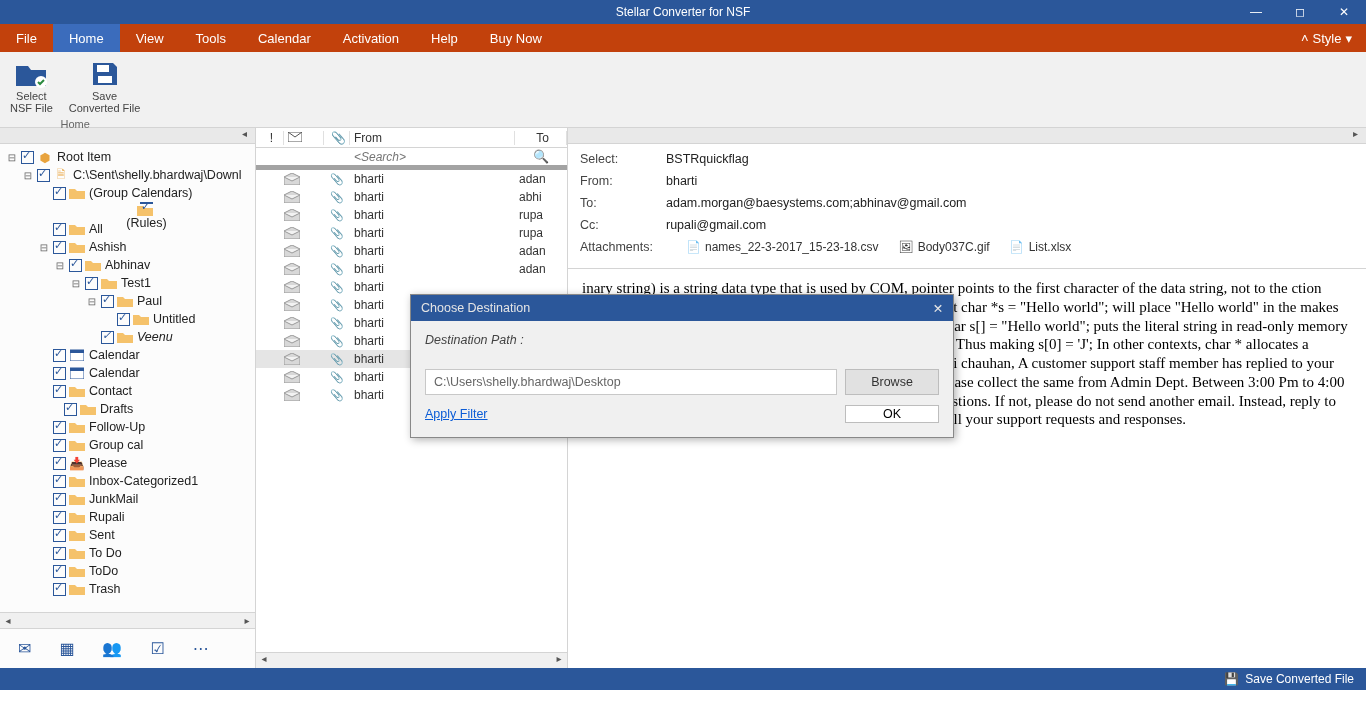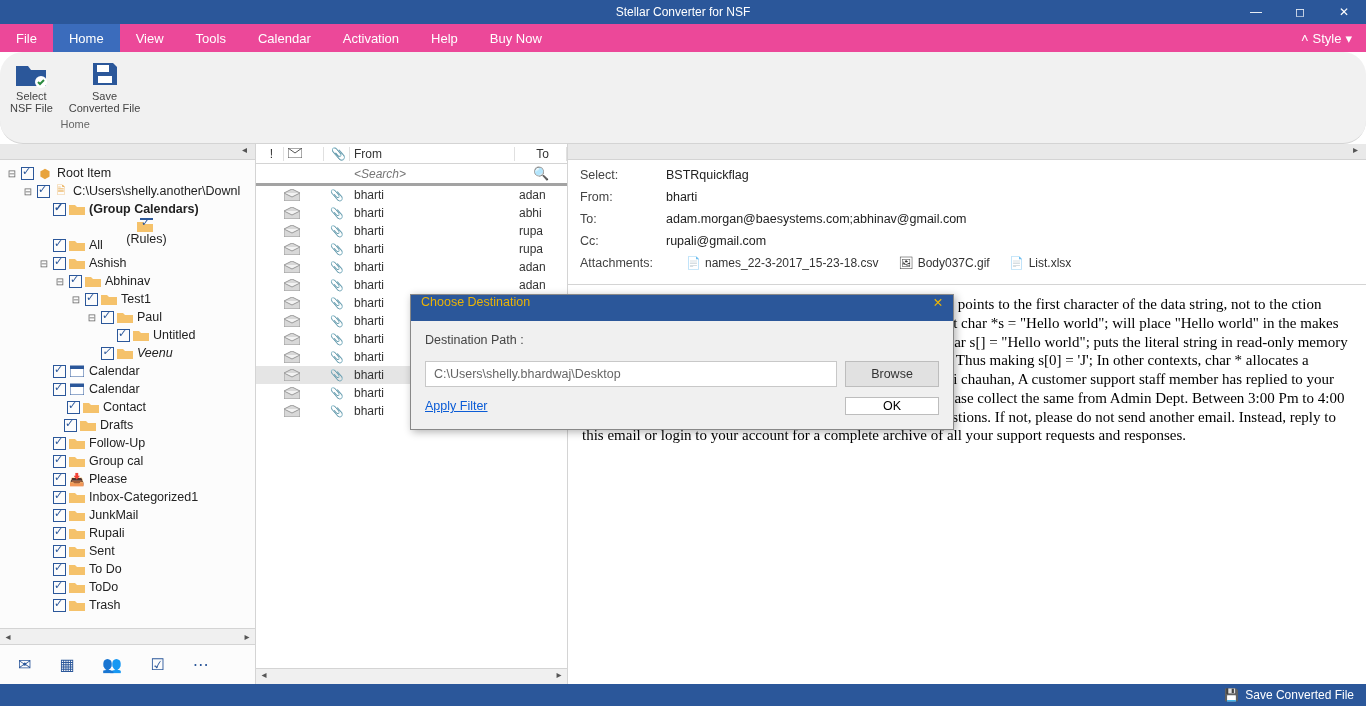--- a/index.html
+++ b/index.html
@@ -5,28 +5,28 @@
 * { box-sizing: border-box; margin: 0; padding: 0; font-family: "Segoe UI", Tahoma, sans-serif; }
 html, body { width: 1366px; height: 726px; overflow: hidden; background: #fff; }
 
 
 .titlebar { height: 24px; background: #2b579a; color: #fff; display: flex; align-items: center; position: relative; }
 .titlebar .title { position: absolute; left: 50%; transform: translateX(-50%); font-size: 12px; }
 .titlebar .win-controls { margin-left: auto; display: flex; }
 .titlebar .win-controls span { width: 44px; text-align: center; font-size: 12px; line-height: 24px; cursor: default; }
 
 
-.menubar { height: 28px; background: #ec4899; display: flex; align-items: stretch; color: #fff; font-size: 13px; }
+.menubar { height: 28px; background: #c2410c; display: flex; align-items: stretch; color: #fff; font-size: 13px; }
 .menubar .item { padding: 0 16px; display: flex; align-items: center; cursor: default; }
 .menubar .item.active { background: #3b6cbc; }
 .menubar .spacer { flex: 1; }
 .menubar .style { padding: 0 14px; display: flex; align-items: center; gap: 4px; }
 
 
-.ribbon { height: 92px; background: #f1f1f1; border-bottom: 1px solid #d4d4d4; display: flex; align-items: flex-start; padding-top: 6px; border-radius: 23px; }
+.ribbon { height: 76px; background: #f1f1f1; border-bottom: 1px solid #d4d4d4; display: flex; align-items: flex-start; padding-top: 6px; }
 .ribbon-group { display: flex; flex-direction: column; align-items: center; padding: 0 6px; }
 .ribbon-buttons { display: flex; gap: 8px; }
 .ribbon-btn { display: flex; flex-direction: column; align-items: center; font-size: 11px; color: #444; text-align: center; cursor: default; padding: 0 4px; }
 .ribbon-btn .icon { width: 36px; height: 32px; display: flex; align-items: center; justify-content: center; }
 .ribbon-group-label { font-size: 11px; color: #666; margin-top: 4px; }
 
 
 .main { display: flex; height: 540px; }
 .tree-panel { width: 256px; background: #fcfcfc; border-right: 1px solid #d4d4d4; display: flex; flex-direction: column; }
 .tree-panel .collapse-bar { height: 16px; background: #e9e9e9; border-bottom: 1px solid #d4d4d4; text-align: right; padding-right: 8px; font-size: 10px; color: #555; }
@@ -46,21 +46,21 @@
 
 
 .msg-panel { width: 312px; border-right: 1px solid #d4d4d4; display: flex; flex-direction: column; background: #fff; }
 .msg-header { display: flex; height: 20px; border-bottom: 1px solid #d4d4d4; font-size: 12px; color: #333; align-items: center; }
 .msg-header .col { border-right: 1px solid #e0e0e0; padding-left: 4px; }
 .msg-header .c-flag { width: 28px; text-align: center; }
 .msg-header .c-env { width: 40px; }
 .msg-header .c-att { width: 26px; text-align: center; }
 .msg-header .c-from { flex: 1; }
 .msg-header .c-to { width: 52px; text-align: center; }
-.msg-search { height: 22px; display: flex; align-items: center; border-bottom: 3px solid #a3a3a3; }
+.msg-search { height: 22px; display: flex; align-items: center; border-bottom: 5px solid #a3a3a3; }
 .msg-search .pad1 { width: 28px; }
 .msg-search .pad2 { width: 40px; }
 .msg-search .pad3 { width: 26px; }
 .msg-search input { flex: 1; border: none; font-size: 12px; color: #888; font-style: italic; outline: none; padding-left: 4px; }
 .msg-search .mag { width: 52px; text-align: center; color: #2b579a; font-size: 13px; }
 .msg-row { display: flex; height: 18px; align-items: center; font-size: 12px; color: #333; }
 .msg-row.sel { background: #e5e5e5; }
 .msg-row .c-flag { width: 28px; }
 .msg-row .c-env { width: 40px; text-align: center; color: #888; }
 .msg-row .c-att { width: 26px; text-align: center; color: #666; font-size: 11px; }
@@ -79,24 +79,24 @@
 .preview-head .val { color: #222; }
 .preview-head .attach-row { display: flex; align-items: center; gap: 20px; margin-top: 6px; }
 .preview-head .attach-item { display: flex; align-items: center; gap: 4px; font-size: 12px; }
 .preview-body { border-top: 1px solid #d4d4d4; padding: 10px 14px; font-family: "Times New Roman", serif; font-size: 15px; line-height: 1.25; color: #000; }
 
 
 .statusbar { height: 22px; background: #2b579a; color: #fff; display: flex; align-items: center; justify-content: flex-end; padding-right: 12px; font-size: 12px; gap: 6px; }
 
 
 .dialog { position: absolute; left: 410px; top: 294px; width: 544px; background: #f0f0f0; border: 1px solid #888; box-shadow: 2px 2px 8px rgba(0,0,0,0.3); }
-.dialog-title { height: 26px; background: #2b579a; color: #eab308; display: flex; padding-left: 10px; font-size: 12.5px; }
+.dialog-title { height: 26px; background: #2b579a; color: #e5e5e5; display: flex; align-items: center; padding-left: 10px; font-size: 12.5px; }
 .dialog-title .close { margin-left: auto; width: 30px; text-align: center; cursor: default; }
 .dialog-body { padding: 12px 14px 14px 14px; font-size: 12.5px; color: #444; }
-.dialog-body .dlabel { margin-bottom: 14px; }
+.dialog-body .dlabel { margin-bottom: 22px; font-style: italic; }
 .dialog-body .path-row { display: flex; gap: 8px; margin-bottom: 10px; }
 .dialog-body .path-input { flex: 1; border: 1px solid #c8c8c8; background: #fff; padding: 5px 8px; color: #666; font-size: 12.5px; }
 .dialog-body .browse-btn { width: 94px; background: #e1e1e1; border: 1px solid #bdbdbd; font-size: 12.5px; color: #333; }
 .dialog-body .bottom-row { display: flex; align-items: center; }
 .dialog-body .apply-link { color: #0b5cd6; text-decoration: underline; cursor: default; }
 .dialog-body .ok-btn { margin-left: auto; width: 94px; height: 18px; background: #fff; border: 1px solid #bdbdbd; font-size: 12.5px; }
 
 svg { display: block; }
 </style>
 </head>
@@ -170,23 +170,23 @@
             <span style="color:#e8a33d">⬢</span>
           </span>
           <span>Root Item</span>
         </div>
         <div class="tree-row" style="padding-left: 22px;">
           <span class="exp">⊟</span>
           <span class="chk checked"></span>
           <span class="ficon">
             <span style="color:#e8a33d;font-size:11px">🗎</span>
           </span>
-          <span>C:\Users\shelly.another\Downl</span>
-        </div>
-        <div class="tree-row" style="padding-left: 38px; font-weight: bold;">
+          <span>C:\Sent\shelly.bhardwaj\Downl</span>
+        </div>
+        <div class="tree-row" style="padding-left: 38px;">
           <span class="exp"></span>
           <span class="chk checked"></span>
           <span class="ficon">
             <svg width="16" height="12" viewBox="0 0 16 12">
               <path d="M0 2h6l2 2h8v8H0z" fill="#f5c26b"></path>
             </svg>
           </span>
           <span>(Group Calendars)</span>
         </div>
         <div class="tree-row" style="padding-left: 38px; flex-direction: column;">
@@ -284,21 +284,21 @@
           <span class="exp"></span>
           <span class="chk checked"></span>
           <span class="ficon">
             <svg width="14" height="12" viewBox="0 0 14 12">
               <rect x="0" y="1" width="14" height="11" fill="#fff" stroke="#2b579a"></rect>
               <rect x="0" y="1" width="14" height="3" fill="#2b579a"></rect>
             </svg>
           </span>
           <span>Calendar</span>
         </div>
-        <div class="tree-row" style="padding-left: 52px;">
+        <div class="tree-row" style="padding-left: 38px;">
           <span class="exp"></span>
           <span class="chk checked"></span>
           <span class="ficon">
             <svg width="16" height="12" viewBox="0 0 16 12">
               <path d="M0 2h6l2 2h8v8H0z" fill="#f5c26b"></path>
             </svg>
           </span>
           <span>Contact</span>
         </div>
         <div class="tree-row" style="padding-left: 49px;">

